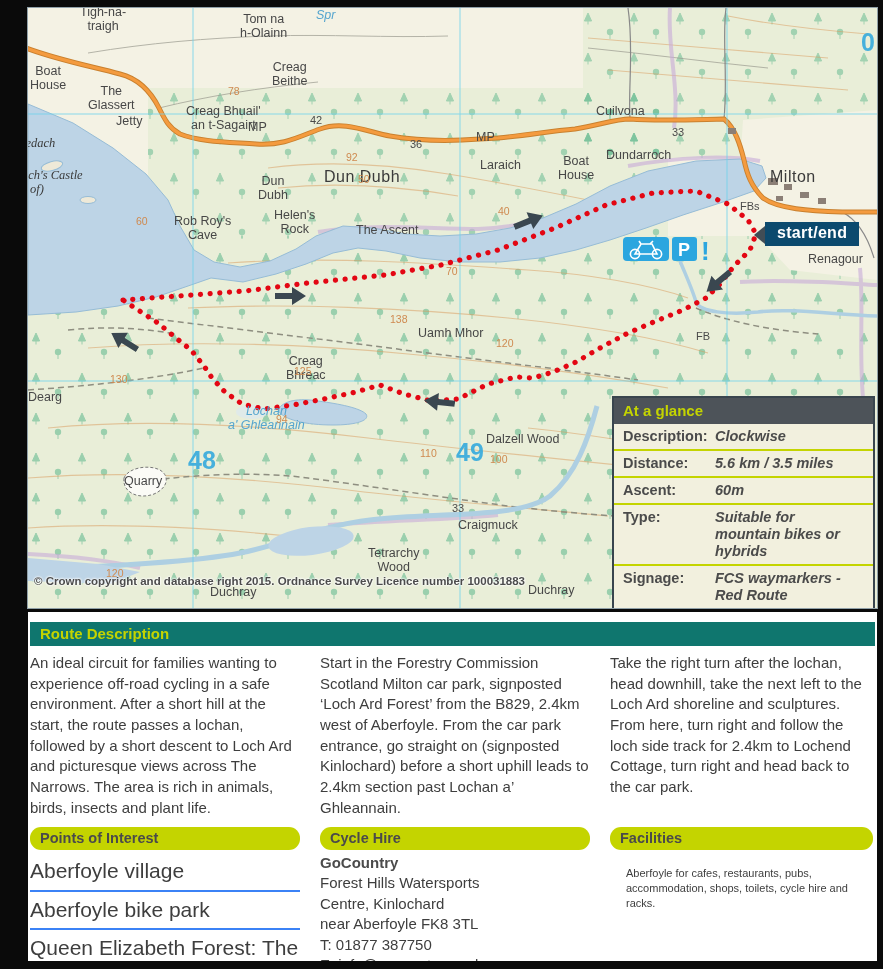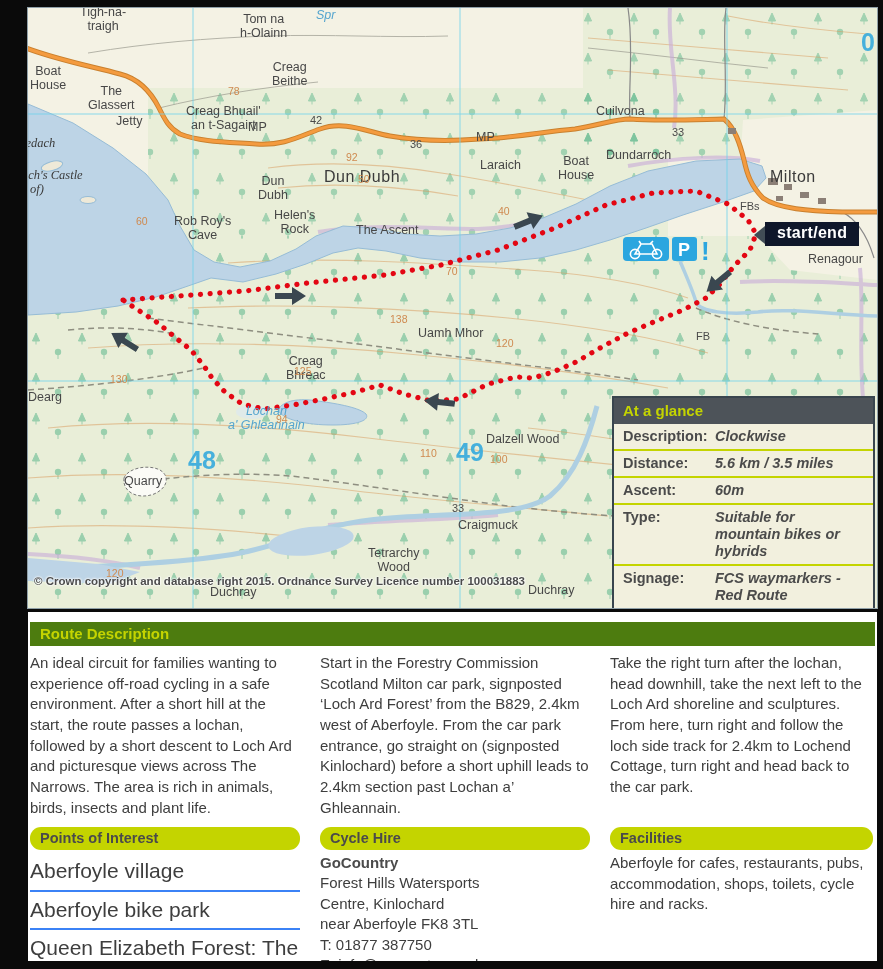--- a/index.html
+++ b/index.html
@@ -13,21 +13,21 @@
   .mlabel{position:absolute;white-space:pre;text-align:center;color:#4a4a4a;
     font:12.5px/1.12 "Liberation Sans",sans-serif;}
   .place{color:#474747;}
   .place-lg{font-size:16px;color:#3b3b3b;letter-spacing:.5px;}
   .place-sm{font-size:11px;}
   .water-label{color:#55a5ce;font-style:italic;}
   .antiquity{font-family:"Liberation Serif",serif;font-style:italic;color:#3a3a3a;text-align:left;}
   .contour-num{color:#cf8a50;font-size:10.5px;}
   .grid-num{color:#35aadd;font-size:25px;font-weight:bold;opacity:.9;}
   .marrow{position:absolute;width:32px;height:22px;}
-  .startend{position:absolute;left:737px;top:214px;background:#0f172a;color:#fff;
+  .startend{position:absolute;left:737px;top:214px;background:#0c4a6e;color:#fff;
     font-weight:bold;font-size:16px;padding:2px 12px 4px;letter-spacing:.3px;}
   .startend::before{content:"";position:absolute;left:-11px;top:4px;width:0;height:0;
     border:9px solid transparent;border-right:11px solid #414d56;border-left:none;}
   .copyright{position:absolute;left:6px;top:567px;font-size:11.5px;font-weight:bold;color:#4c4c4c;
     text-shadow:0 0 2px #fff,0 0 2px #fff,0 0 3px #fff;}
   
   .glance{position:absolute;left:584px;top:388px;width:263px;box-sizing:border-box;
     border:2px solid #39454e;background:#f2f0de;}
   .glance-header{background:#4d5359;color:#c4d400;font-weight:bold;font-size:15px;padding:4px 9px 5px;}
   .g-row{display:flex;padding:4px 9px;border-bottom:2px solid #c4d400;font-size:14.5px;line-height:1.17;}
@@ -35,21 +35,21 @@
   .g-label{flex:0 0 92px;font-weight:bold;color:#4b4b4b;}
   .g-val{flex:1;font-weight:bold;font-style:italic;color:#4b4b4b;}
   .g-icon{display:inline-block;width:19px;height:16px;background:#8a9b00;vertical-align:-2px;
     margin-right:5px;position:relative;clip-path:polygon(50% 0,100% 100%,0 100%);}
   .g-icon::after{content:"";position:absolute;left:3.5px;top:4px;width:12px;height:11px;
     background:#c4d400;clip-path:polygon(50% 0,100% 100%,0 100%);}
   
   .lower{position:absolute;left:28px;top:612px;width:849px;height:349px;background:#ffffff;
     box-sizing:border-box;padding:10px 0 0 2px;overflow:hidden;}
   .section-bar{box-sizing:border-box;font-weight:bold;padding:3px 10px 4px;font-size:15px;}
-  .bar-dark{background:#4d7c0f;color:#c4d400;width:845px;}
+  .bar-dark{background:#0f766e;color:#c4d400;width:845px;}
   .bar-green{background:#c4d400;color:#4a4a4a;font-size:14.5px;}
   .cols{display:grid;grid-template-columns:270px 270px 263px;column-gap:20px;}
   .cols p{margin:0;font-size:15px;line-height:1.38;color:#3e3e3e;}
   .desc-row{margin-top:7px;height:174px;}
   .bcol .section-bar{margin-bottom:3px;border-radius:11px;}
   ul.poi{list-style:none;margin:0;padding:0;}
   ul.poi li{font-size:21px;color:#3e3e3e;padding:4px 0 5px;border-bottom:2px solid #3b82f6;line-height:1.32;}
   .ch p{margin:0;font-size:15px;line-height:1.36;color:#3e3e3e;}
   .ch p.bold{font-weight:bold;color:#4b4b4b;}
 </style>
@@ -327,17 +327,17 @@
         <div class="section-bar bar-green">Cycle Hire</div>
         <p class="bold">GoCountry</p>
         <p>Forest Hills Watersports</p>
         <p>Centre, Kinlochard</p>
         <p>near Aberfoyle FK8 3TL</p>
         <p>T: 01877 387750</p>
         <p>E: info@gocountry.co.uk</p>
       </div>
       <div class="bcol">
         <div class="section-bar bar-green">Facilities</div>
-        <p style="font-size:15px;line-height:1.38;color:#3e3e3e;margin:0;">Aberfoyle for cafes, restaurants, pubs, accommodation, shops, toilets, cycle hire and racks.</p>
+        <p style="font-size:11px;line-height:1.38;color:#3e3e3e;margin:16px;">Aberfoyle for cafes, restaurants, pubs, accommodation, shops, toilets, cycle hire and racks.</p>
       </div>
     </div>
   </div>
 </div>
 
 </body></html>

